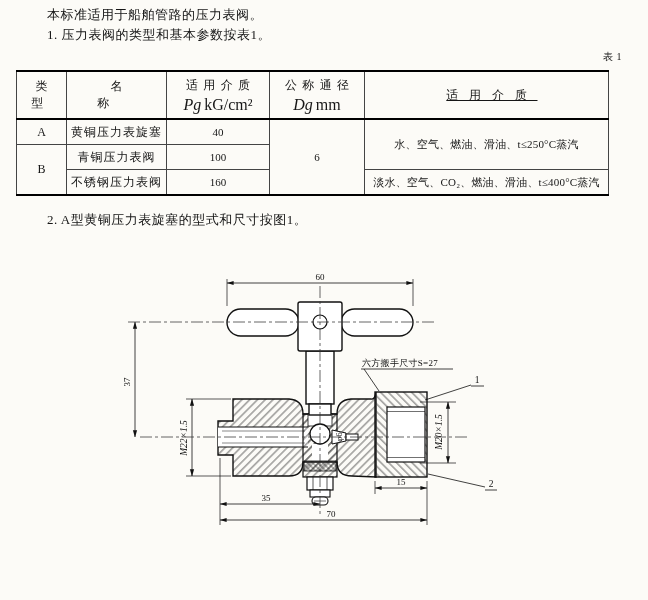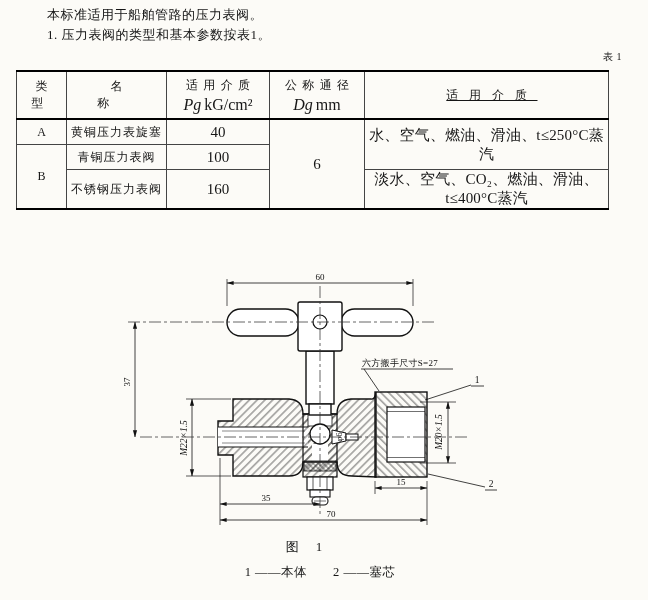--- a/index.html
+++ b/index.html
@@ -32,41 +32,42 @@
   table.std thead th{height:46px;border-bottom:2px solid #000;}
   table.std tbody td{height:24px;}
   .th-l1{letter-spacing:0.45em;text-indent:0.45em;font-size:12px;}
   .th-name{letter-spacing:2.2em;text-indent:2.2em;text-align:center;}
   .th-type{letter-spacing:0.7em;text-indent:0.7em;}
   .th-medium{letter-spacing:0.9em;text-indent:0.9em;text-decoration:underline;}
   .th-l2{font-size:16px;margin-top:2px;letter-spacing:0;}
   .th-l2 i{font-style:italic;}
   .th-l2 .unit{margin-left:3px;}
   td.name-cell{text-align:left;padding-left:14px;letter-spacing:1px;}
-  td.medium-cell{text-align:left;padding-left:9px;font-size:15px;letter-spacing:0.2px;}
-  td.num-cell{font-size:15px;}
+  td.medium-cell{text-align:left;padding-left:9px;font-size:11px;letter-spacing:0.2px;}
+  td.num-cell{font-size:11px;}
   td.dashed-bottom{border-bottom:1px dashed #777;}
   td.no-top{border-top:1px dashed #777;}
   
   #drawing{position:absolute;left:0;top:250px;}
   .dimtxt{font-family:"Liberation Serif","DejaVu Serif",serif;font-size:9px;fill:#111;}
   .dimtxt-it{font-family:"Liberation Serif","DejaVu Serif",serif;font-style:italic;font-size:9.5px;fill:#111;}
   .notetxt{font-family:"Liberation Serif","DejaVu Serif",serif;font-size:9px;fill:#111;letter-spacing:0.3px;}
   .parttxt{font-family:"Liberation Serif","DejaVu Serif",serif;font-size:9.5px;fill:#111;}
   #figcaption{left:180px;top:538px;width:250px;text-align:center;letter-spacing:2px;}
   #figlegend{left:160px;top:564px;width:320px;text-align:center;font-size:12.5px;}
 </style>
 </head>
 <body>
 
 <div class="page">
 
   <div class="txt" id="intro">本标准适用于船舶管路的压力表阀。</div>
   <div class="txt" id="item1">1. 压力表阀的类型和基本参数按表1。</div>
   <div class="txt" id="tableref">表 1</div>
+  <div class="txt" id="item2">2. A型黄铜压力表旋塞的型式和尺寸按图1。</div>
 
   <table class="std">
     <colgroup>
       <col style="width:50px">
         <col style="width:100px">
         <col style="width:103px">
       <col style="width:95px">
         <col style="width:244px">
     </colgroup>
     <thead>
@@ -228,16 +229,14 @@
       <line x1="485" y1="490" x2="497" y2="490" stroke="#111" stroke-width="0.8"></line>
     </g>
 
     <g stroke="#333" stroke-width="0.75" stroke-dasharray="12 3 3 3">
       <line x1="128" y1="322" x2="437" y2="322"></line>
       <line x1="140" y1="437" x2="468" y2="437"></line>
       <line x1="320" y1="286" x2="320" y2="515"></line>
     </g>
   </svg>
 
-  <div class="txt" id="figcaption">图　1</div>
-  <div class="txt" id="figlegend">1 ——本体　　2 ——塞芯</div>
 
 </div>
 
 </body></html>

